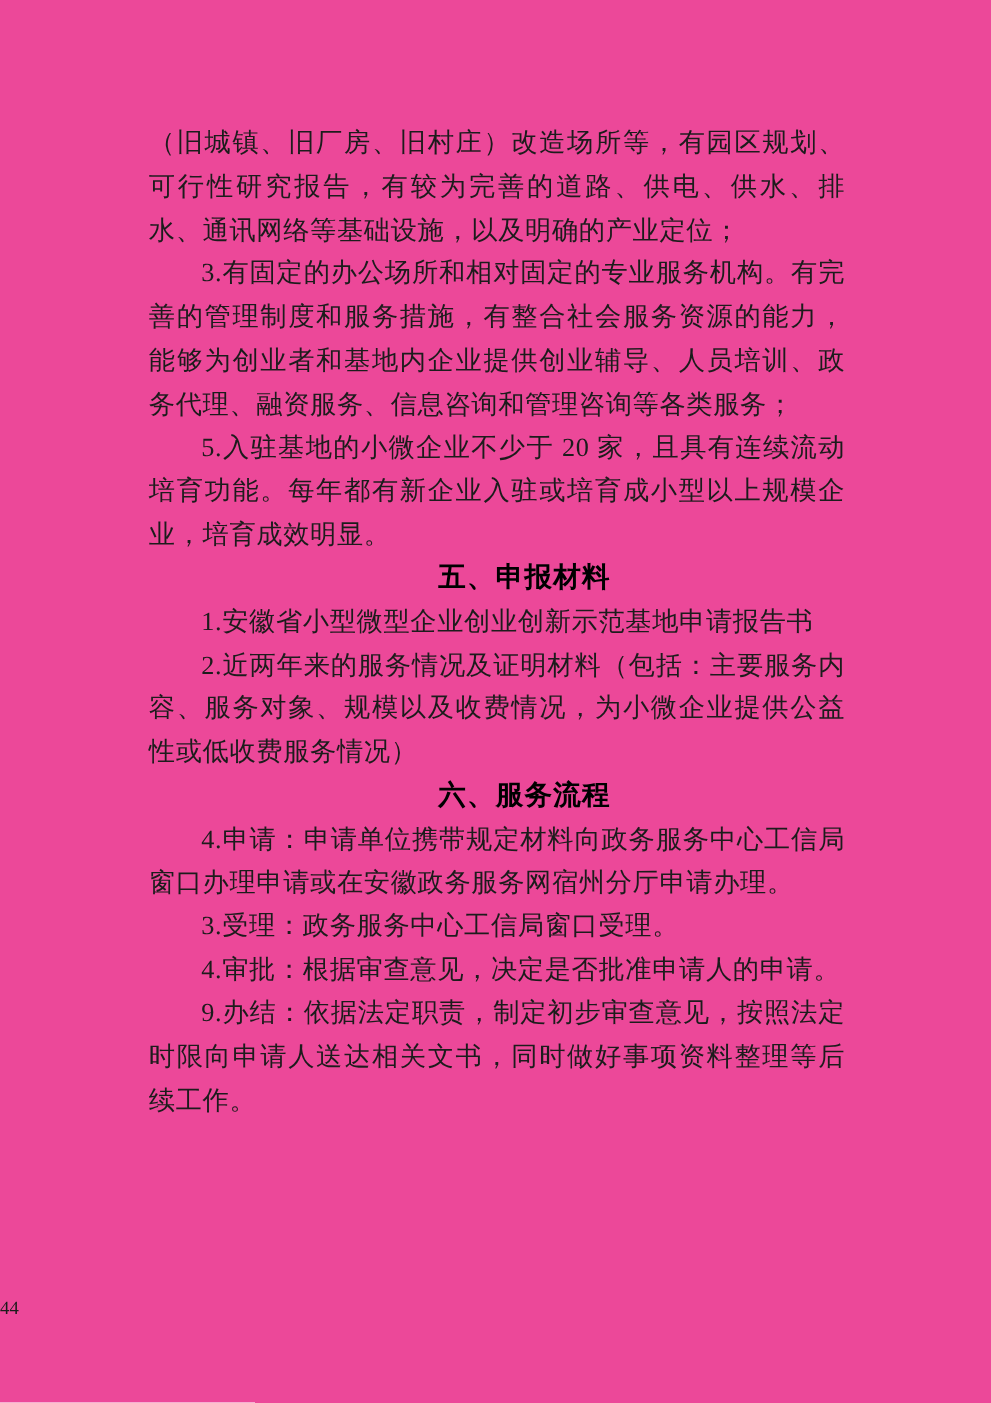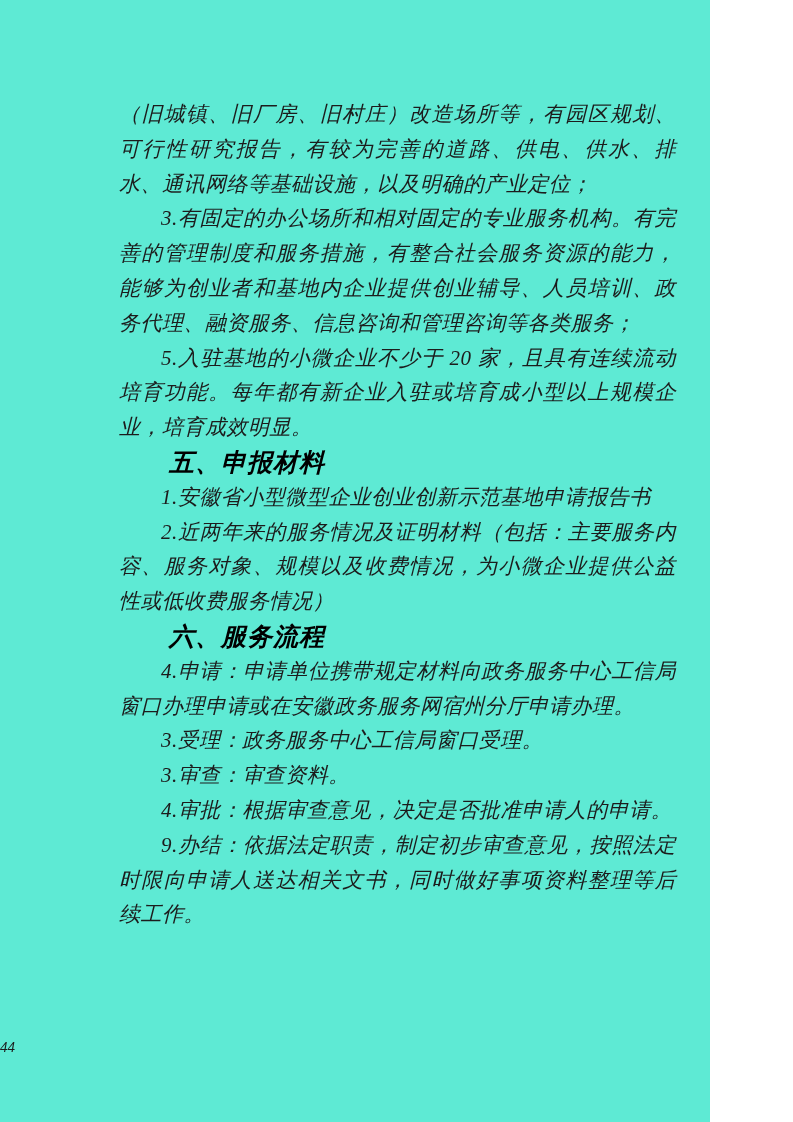--- a/index.html
+++ b/index.html
@@ -2,27 +2,26 @@
 <html><head>
 <meta charset="utf-8">
 <style>
   html, body {
     margin: 0;
     padding: 0;
     background: #ffffff;
   }
   .page {
     position: relative;
-    width: 710px;
+    width: 793px;
     height: 1122px;
-    background: #5eead4;
+    background: #ec4899;
     overflow: hidden;
     font-family: "Liberation Serif", "DejaVu Serif", serif;
     color: #1c1c1c;
-    font-style: italic;
   }
   .content {
     position: absolute;
     left: 119px;
     top: 97px;
     width: 557px;
   }
   .para {
     margin: 0;
     font-size: 21px;
@@ -33,24 +32,25 @@
     letter-spacing: 0.5px;
   }
   .para.indent {
     text-indent: 2em;
   }
   .heading {
     margin: 0;
     font-family: "Liberation Sans", "DejaVu Sans", sans-serif;
     font-weight: bold;
     color: #000000;
-    font-size: 25px;
+    font-size: 22px;
     line-height: 34.8px;
     text-indent: 2em;
     letter-spacing: 1px;
+    text-align: center;
   }
   .footer {
     position: absolute;
     left: 0;
     top: 1038px;
     width: 100%;
   }
   .page-number {
     font-family: "Liberation Serif", "DejaVu Serif", serif;
     font-size: 15px;
@@ -64,20 +64,19 @@
   <div class="content" id="document-body">
       <p class="para">（旧城镇、旧厂房、旧村庄）改造场所等，有园区规划、可行性研究报告，有较为完善的道路、供电、供水、排水、通讯网络等基础设施，以及明确的产业定位；</p>
       <p class="para indent">3.有固定的办公场所和相对固定的专业服务机构。有完善的管理制度和服务措施，有整合社会服务资源的能力，能够为创业者和基地内企业提供创业辅导、人员培训、政务代理、融资服务、信息咨询和管理咨询等各类服务；</p>
       <p class="para indent">5.入驻基地的小微企业不少于 20 家，且具有连续流动培育功能。每年都有新企业入驻或培育成小型以上规模企业，培育成效明显。</p>
       <h3 class="heading">五、申报材料</h3>
       <p class="para indent">1.安徽省小型微型企业创业创新示范基地申请报告书</p>
       <p class="para indent">2.近两年来的服务情况及证明材料（包括：主要服务内容、服务对象、规模以及收费情况，为小微企业提供公益性或低收费服务情况）</p>
       <h3 class="heading">六、服务流程</h3>
       <p class="para indent">4.申请：申请单位携带规定材料向政务服务中心工信局窗口办理申请或在安徽政务服务网宿州分厅申请办理。</p>
       <p class="para indent">3.受理：政务服务中心工信局窗口受理。</p>
-      <p class="para indent">3.审查：审查资料。</p>
       <p class="para indent">4.审批：根据审查意见，决定是否批准申请人的申请。</p>
       <p class="para indent">9.办结：依据法定职责，制定初步审查意见，按照法定时限向申请人送达相关文书，同时做好事项资料整理等后续工作。</p>
     </div>
   <div class="footer">
     <span class="page-number">44</span>
   </div>
 </div>
 
 </body></html>

